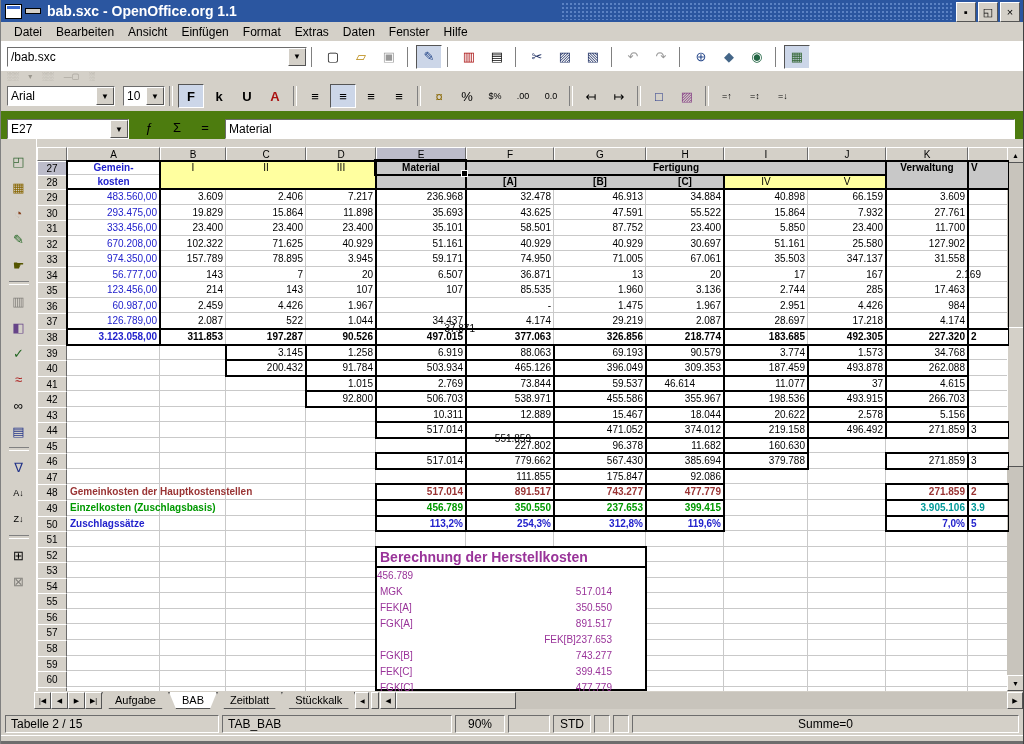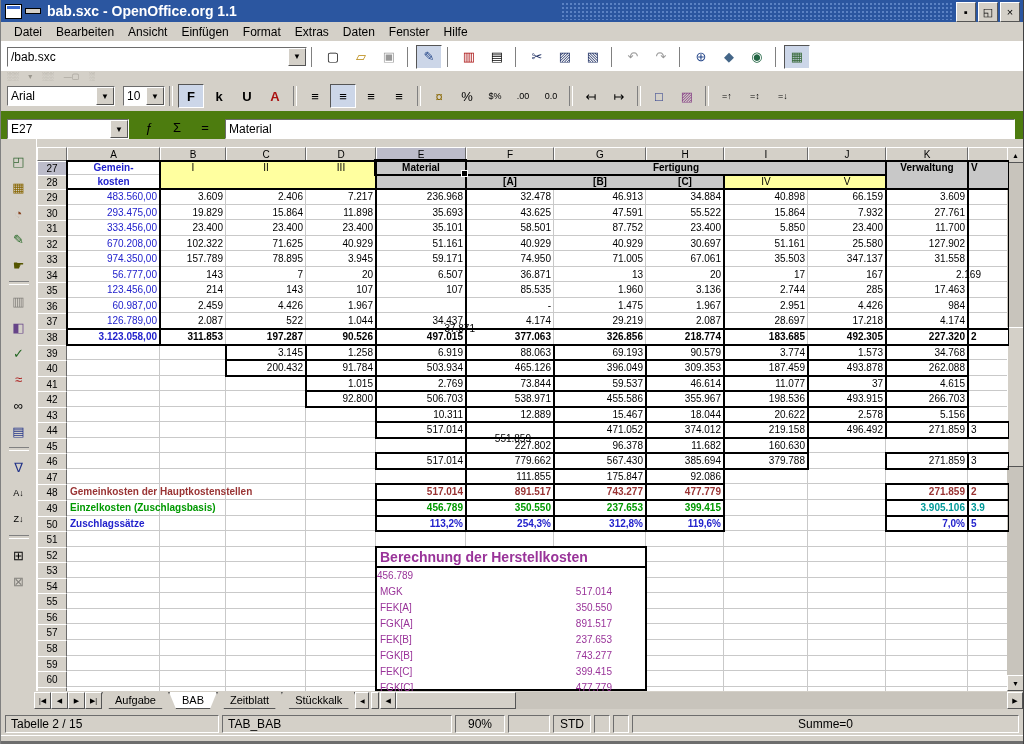--- a/index.html
+++ b/index.html
@@ -597,21 +597,21 @@
       <div class="cell" style="left: 429px; top: 213px; width: 88px; height: 16px; line-height: 16px;">465.126</div>
       <div class="cell" style="left: 517px; top: 213px; width: 92px; height: 16px; line-height: 16px;">396.049</div>
       <div class="cell" style="left: 609px; top: 213px; width: 78px; height: 16px; line-height: 16px;">309.353</div>
       <div class="cell" style="left: 687px; top: 213px; width: 84px; height: 16px; line-height: 16px;">187.459</div>
       <div class="cell" style="left: 771px; top: 213px; width: 78px; height: 16px; line-height: 16px;">493.878</div>
       <div class="cell" style="left: 849px; top: 213px; width: 82px; height: 16px; line-height: 16px;">262.088</div>
       <div class="cell" style="left: 269px; top: 229px; width: 70px; height: 16px; line-height: 16px;">1.015</div>
       <div class="cell" style="left: 339px; top: 229px; width: 90px; height: 16px; line-height: 16px;">2.769</div>
       <div class="cell" style="left: 429px; top: 229px; width: 88px; height: 16px; line-height: 16px;">73.844</div>
       <div class="cell" style="left: 517px; top: 229px; width: 92px; height: 16px; line-height: 16px;">59.537</div>
-      <div class="cell" style="left: 609px; top: 229px; width: 78px; height: 16px; line-height: 16px; padding-left: 17px;">46.614</div>
+      <div class="cell" style="left: 583px; top: 229px; width: 78px; height: 16px; line-height: 16px; padding-left: 17px;">46.614</div>
       <div class="cell" style="left: 687px; top: 229px; width: 84px; height: 16px; line-height: 16px;">11.077</div>
       <div class="cell" style="left: 771px; top: 229px; width: 78px; height: 16px; line-height: 16px;">37</div>
       <div class="cell" style="left: 849px; top: 229px; width: 82px; height: 16px; line-height: 16px;">4.615</div>
       <div class="cell" style="left: 269px; top: 244px; width: 70px; height: 16px; line-height: 16px;">92.800</div>
       <div class="cell" style="left: 339px; top: 244px; width: 90px; height: 16px; line-height: 16px;">506.703</div>
       <div class="cell" style="left: 429px; top: 244px; width: 88px; height: 16px; line-height: 16px;">538.971</div>
       <div class="cell" style="left: 517px; top: 244px; width: 92px; height: 16px; line-height: 16px;">455.586</div>
       <div class="cell" style="left: 609px; top: 244px; width: 78px; height: 16px; line-height: 16px;">355.967</div>
       <div class="cell" style="left: 687px; top: 244px; width: 84px; height: 16px; line-height: 16px;">198.536</div>
       <div class="cell" style="left: 771px; top: 244px; width: 78px; height: 16px; line-height: 16px;">493.915</div>
@@ -779,21 +779,21 @@
           <span class="val">517.014</span>
         </div>
         <div class="cb-row" style="height: 16px; line-height: 16px;">
           <span class="lab">FEK[A]</span>
           <span class="val">350.550</span>
         </div>
         <div class="cb-row" style="height: 16px; line-height: 16px;">
           <span class="lab">FGK[A]</span>
           <span class="val">891.517</span>
         </div>
-        <div class="cb-row" style="height: 16px; line-height: 16px;">
+        <div class="cb-row" style="height: 16px; line-height: 16px; text-align: right;">
           <span class="lab">FEK[B]</span>
           <span class="val">237.653</span>
         </div>
         <div class="cb-row" style="height: 16px; line-height: 16px;">
           <span class="lab">FGK[B]</span>
           <span class="val">743.277</span>
         </div>
         <div class="cb-row" style="height: 16px; line-height: 16px;">
           <span class="lab">FEK[C]</span>
           <span class="val">399.415</span>

